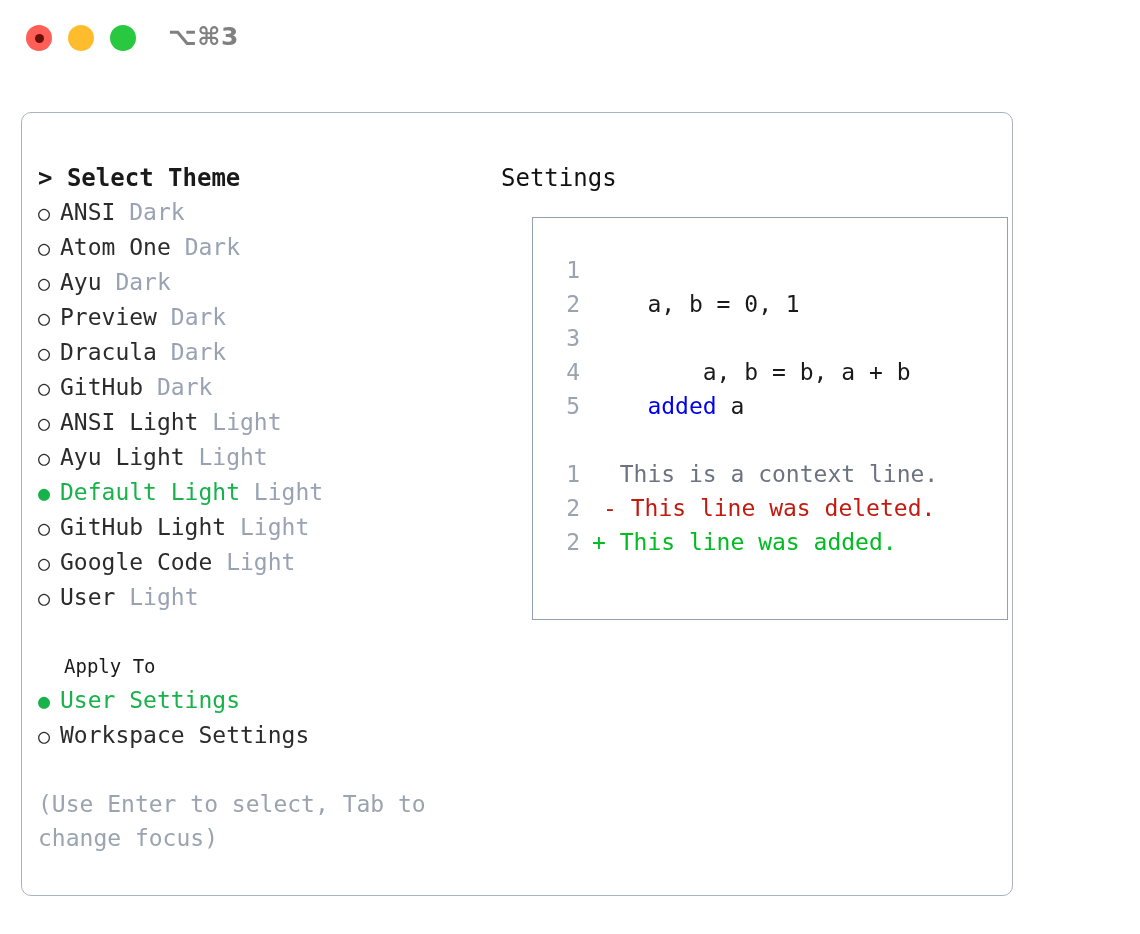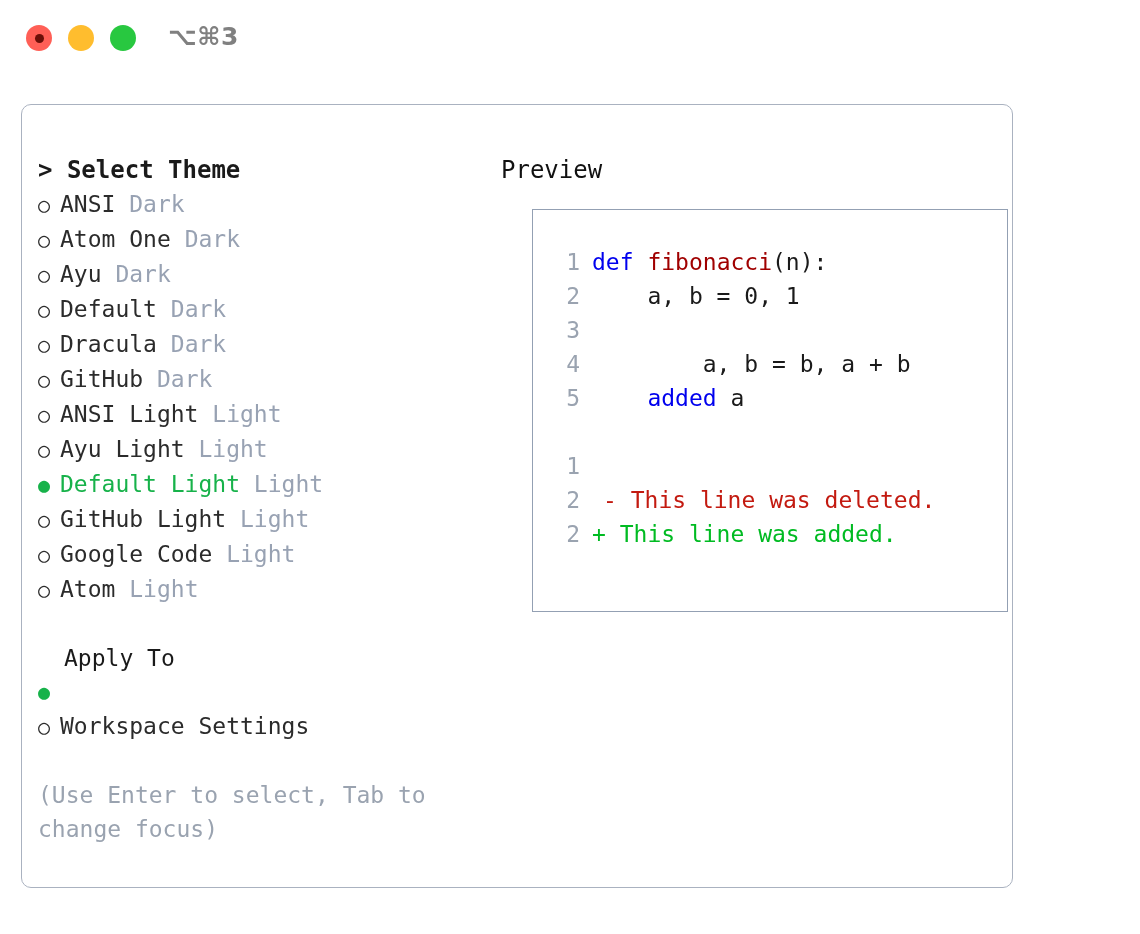--- a/index.html
+++ b/index.html
@@ -68,21 +68,21 @@
     font-weight: bold;
     color: #808080;
     letter-spacing: 0.5px;
     font-family: "DejaVu Sans", "Liberation Sans", sans-serif;
   }
 
   
   .panel {
     position: absolute;
     left: 21px;
-    top: 104px;
+    top: 112px;
     width: 992px;
     height: 784px;
     border: 1.5px solid #aab2c0;
     border-radius: 10px;
     background: #ffffff;
     box-sizing: border-box;
   }
 
   
   .left-col {
@@ -125,21 +125,21 @@
     flex: 0 0 22px;
     color: #2b2b2b;
     font-size: 20px;
   }
   .opt .name { color: #2b2b2b; }
   .opt .cat  { color: #98a2b3; text-align: center; }
   .opt.selected .marker { color: #17b24a; }
   .opt.selected .name   { color: #17b24a; }
 
   .group-label {
-    font-size: 23px;
+    font-size: 19px;
     line-height: 34px;
     color: #1a1a1a;
     white-space: pre;
     padding-left: 26px;
   }
   .spacer { height: 34px; }
 
   .hint {
     font-size: 23px;
     line-height: 34px;
@@ -204,57 +204,57 @@
 
   <div class="panel">
 
     <div class="left-col">
       <div class="section-header">&gt; Select Theme</div>
 
       <div class="opt-list" id="theme-list">
           <div class="opt"><span class="marker">○</span><span class="name">ANSI</span><span class="cat"> Dark</span></div>
           <div class="opt"><span class="marker">○</span><span class="name">Atom One</span><span class="cat"> Dark</span></div>
           <div class="opt"><span class="marker">○</span><span class="name">Ayu</span><span class="cat"> Dark</span></div>
-          <div class="opt"><span class="marker">○</span><span class="name">Default</span><span class="cat"> Dark</span></div>
+          <div class="opt"><span class="marker">○</span><span class="name">Preview</span><span class="cat"> Dark</span></div>
           <div class="opt"><span class="marker">○</span><span class="name">Dracula</span><span class="cat"> Dark</span></div>
           <div class="opt"><span class="marker">○</span><span class="name">GitHub</span><span class="cat"> Dark</span></div>
           <div class="opt"><span class="marker">○</span><span class="name">ANSI Light</span><span class="cat"> Light</span></div>
           <div class="opt"><span class="marker">○</span><span class="name">Ayu Light</span><span class="cat"> Light</span></div>
           <div class="opt selected"><span class="marker">●</span><span class="name">Default Light</span><span class="cat"> Light</span></div>
           <div class="opt"><span class="marker">○</span><span class="name">GitHub Light</span><span class="cat"> Light</span></div>
           <div class="opt"><span class="marker">○</span><span class="name">Google Code</span><span class="cat"> Light</span></div>
-          <div class="opt"><span class="marker">○</span><span class="name">Atom</span><span class="cat"> Light</span></div>
+          <div class="opt"><span class="marker">○</span><span class="name">User</span><span class="cat"> Light</span></div>
         </div>
 
       <div class="spacer"></div>
 
       <div class="group-label">Apply To</div>
 
       <div class="opt-list" id="apply-list">
-          <div class="opt selected"><span class="marker">●</span></div>
+          <div class="opt selected"><span class="marker">●</span><span class="name">User Settings</span></div>
           <div class="opt"><span class="marker">○</span><span class="name">Workspace Settings</span></div>
         </div>
 
       <div class="spacer"></div>
 
       <div class="hint">(Use Enter to select, Tab to change focus)</div>
     </div>
 
     <div class="right-col">
-      <div class="section-header plain">Preview</div>
+      <div class="section-header plain">Settings</div>
 
       <div class="preview-box">
         <div class="code" id="code-area">
-            <div class="cline"><span class="ln">1</span><span><span class="kw">def </span><span class="fn">fibonacci</span><span class="src">(n):</span></span></div>
+            <div class="cline"><span class="ln">1</span></div>
             <div class="cline"><span class="ln">2</span><span><span class="src">    a, b = 0, 1</span></span></div>
             <div class="cline"><span class="ln">3</span></div>
             <div class="cline"><span class="ln">4</span><span><span class="src">        a, b = b, a + b</span></span></div>
             <div class="cline"><span class="ln">5</span><span><span class="src">    </span><span class="kw">added </span><span class="src">a</span></span></div>
             <div class="blank-line"></div>
-            <div class="cline dline"><span class="ln">1</span></div>
+            <div class="cline dline"><span class="ln">1</span><span class="src ctx">  This is a context line.</span></div>
             <div class="cline dline"><span class="ln">2</span><span class="src del">- This line was deleted.</span></div>
             <div class="cline dline"><span class="ln">2</span><span class="src add">+ This line was added.</span></div>
           </div>
       </div>
     </div>
 
   </div>
 </div>
 
 </body></html>

